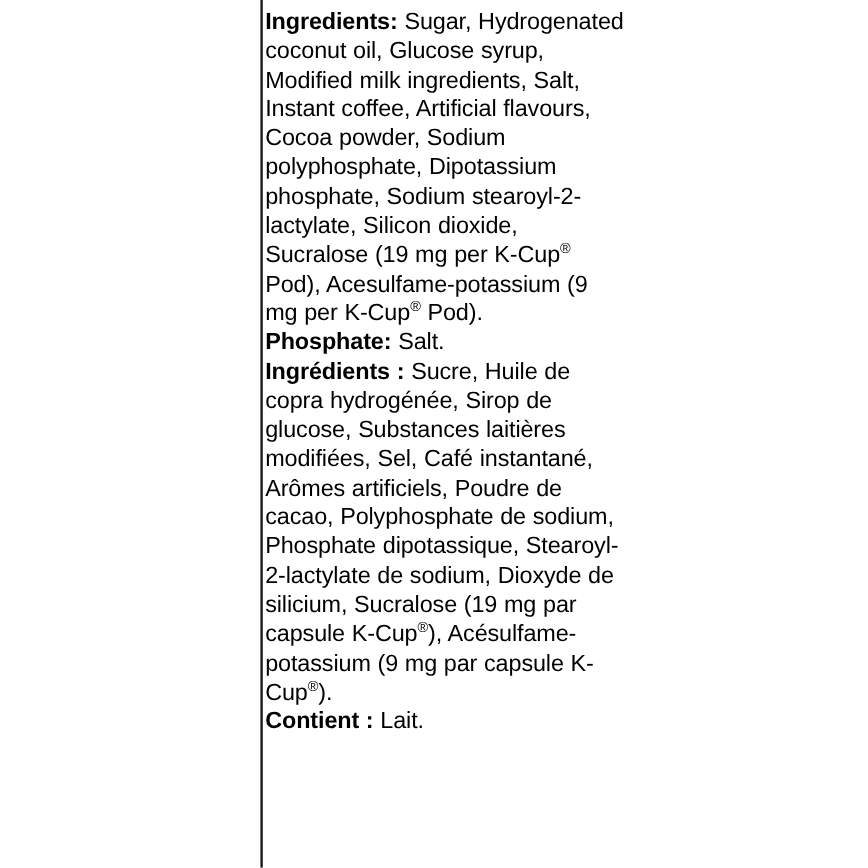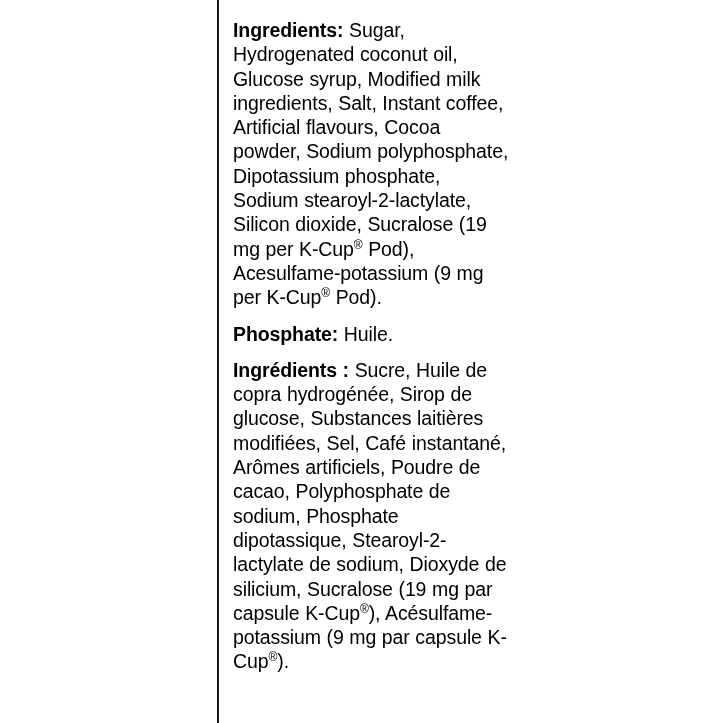--- a/index.html
+++ b/index.html
@@ -33,21 +33,21 @@
   .content {
     position: absolute;
     left: 221px;
     top: 6px;
     width: 300px;
   }
   .para {
     font-size: 19.5px;
     line-height: 24.3px;
     letter-spacing: -0.1px;
-    margin: 12px;
+    margin: 0;
     padding: 0;
     text-align: left;
     word-spacing: 0.3px;
   }
   .para b {
     font-weight: bold;
   }
   .sup {
     font-size: 0.62em;
     vertical-align: super;
@@ -58,19 +58,20 @@
 <body>
 
 <div class="label-panel">
 
   <div class="rule"></div>
 
   <div class="content">
 
     <p class="para"><b>Ingredients:</b><span> Sugar, Hydrogenated coconut oil, Glucose syrup, Modified milk ingredients, Salt, Instant coffee, Artificial flavours, Cocoa powder, Sodium polyphosphate, Dipotassium phosphate, Sodium stearoyl-2-lactylate, Silicon dioxide, Sucralose (19 mg per K-Cup</span><span class="sup">®</span><span> Pod), Acesulfame-potassium (9 mg per K-Cup</span><span class="sup">®</span><span> Pod).</span></p>
 
-    <p class="para"><b>Phosphate:</b><span> Huile.</span></p>
+    <p class="para"><b>Phosphate:</b><span> Salt.</span></p>
 
     <p class="para"><b>Ingrédients :</b><span> Sucre, Huile de copra hydrogénée, Sirop de glucose, Substances laitières modifiées, Sel, Café instantané, Arômes artificiels, Poudre de cacao, Polyphosphate de sodium, Phosphate dipotassique, Stearoyl-2-lactylate de sodium, Dioxyde de silicium, Sucralose (19 mg par capsule K-Cup</span><span class="sup">®</span><span>), Acésulfame-potassium (9 mg par capsule K-Cup</span><span class="sup">®</span><span>).</span></p>
 
+    <p class="para"><b>Contient :</b><span> Lait.</span></p>
 
   </div>
 </div>
 
 </body></html>

